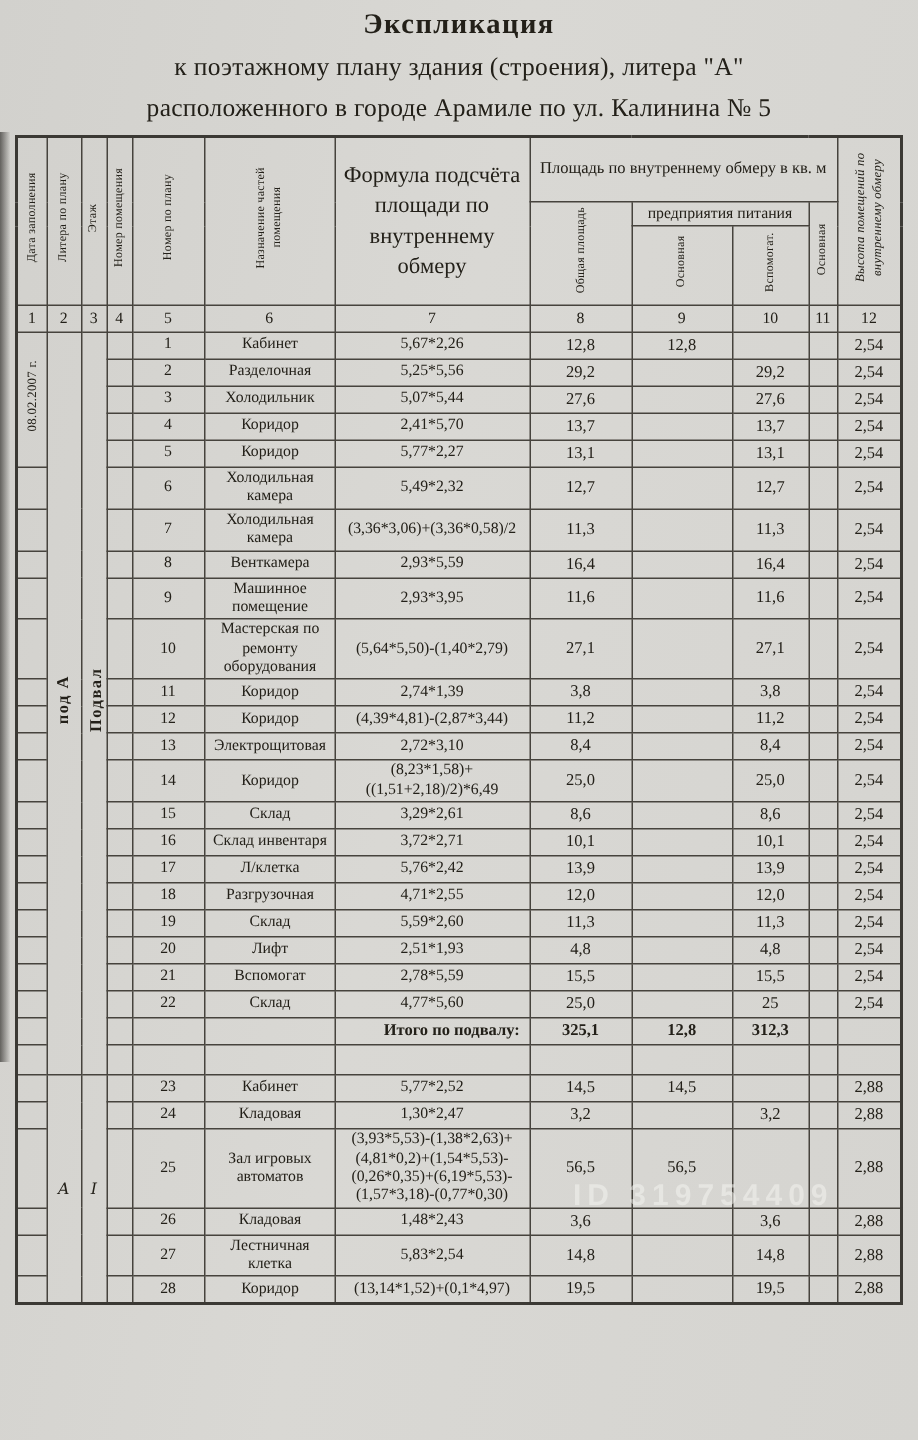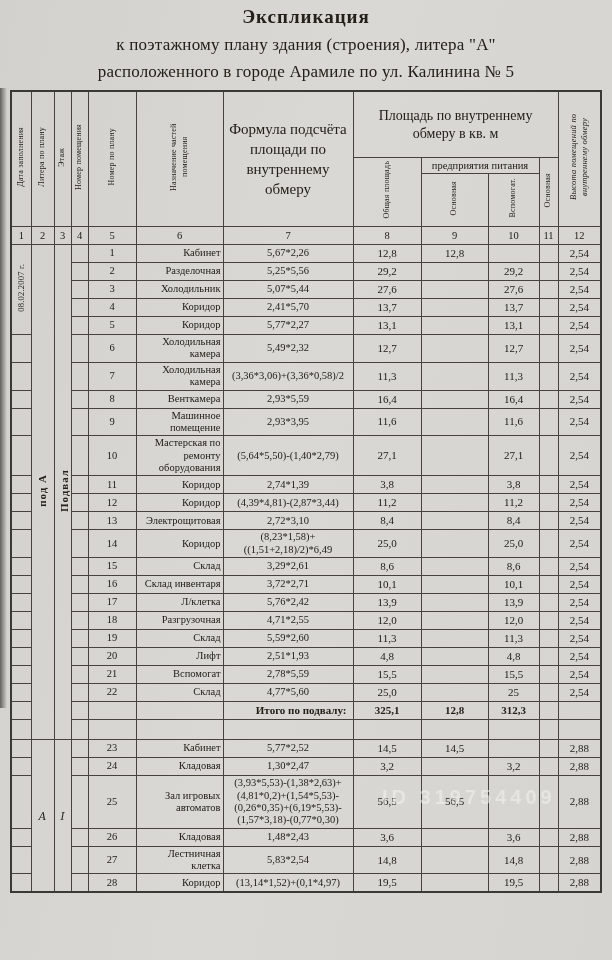--- a/index.html
+++ b/index.html
@@ -20,30 +20,30 @@
     margin:8px 0 0 10px;width:592px;border-collapse:collapse;table-layout:fixed;
     border:2px solid #3b3934;
   }
   .expl th,.expl td{border:1px solid #46433d;padding:0;vertical-align:middle;}
   .expl thead th{font-weight:normal;text-align:center;background:transparent;}
   .vt{
     writing-mode:vertical-rl;transform:rotate(180deg);
     display:inline-block;font-size:8px;line-height:1.35;letter-spacing:.2px;
     max-height:96px;margin:2px auto;
   }
-  .hr1 .grp{font-size:14px;line-height:1.25;padding:15px 4px;height:32px;}
+  .hr1 .grp{font-size:11px;line-height:1.25;padding:5px 4px;height:32px;}
   .hr2 .grp2{font-size:10.5px;height:15px;margin-top:20px;}
   .hr3 th{height:52px;}
   .formula-h{font-size:15px;line-height:1.35;padding:2px 6px;}
   .ital .vt{font-style:italic;font-size:8.5px;}
   .hnum th{font-size:10.5px;height:17px;}
   
   .expl tbody td{font-size:10.5px;line-height:1.18;height:15px;padding:1px 2px;}
   .expl tbody td.num{text-align:center;}
-  .expl tbody td.name{text-align:right;padding-left:3px;margin-top:44px;}
+  .expl tbody td.name{text-align:center;padding-left:3px;margin-top:44px;}
   .expl tbody td.formula{text-align:center;overflow-wrap:anywhere;}
   .expl tbody td.val{text-align:center;font-size:11px;}
   .date-cell .vt{font-size:8.5px;white-space:nowrap;max-height:none;}
   .litera-cell .vt,.floor-cell .vt{font-size:11px;font-weight:bold;letter-spacing:1px;max-height:none;white-space:nowrap;}
   td.c1,td.c4{height:15px;}
   td.date-cell,td.litera-cell,td.floor-cell{text-align:center;}
   td.hand{text-align:center;font-style:italic;font-size:15px;font-family:"DejaVu Serif",serif;}
   tr.totals-row td{font-weight:bold;font-size:11px;}
   tr.totals-row td.totals-label{text-align:right;padding-right:6px;font-size:11px;}
   tr.spacer-row td{height:17px;}

